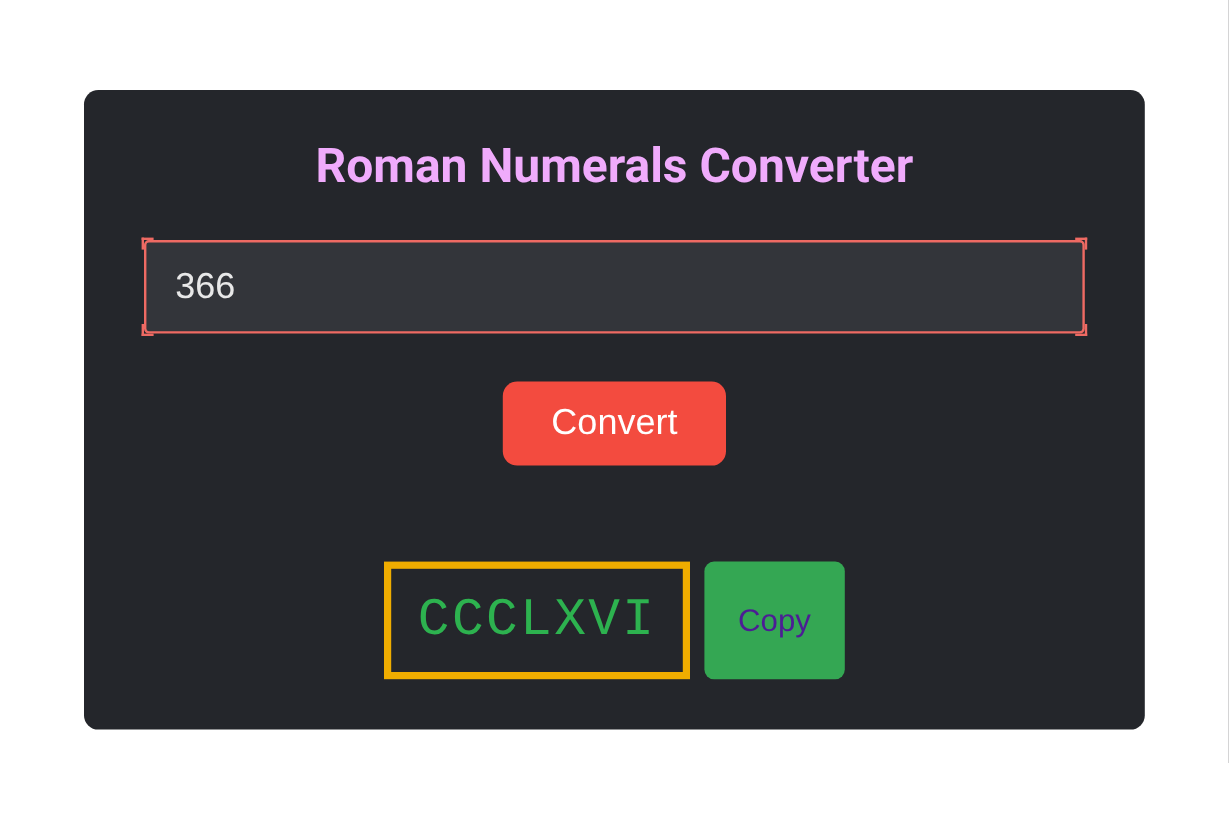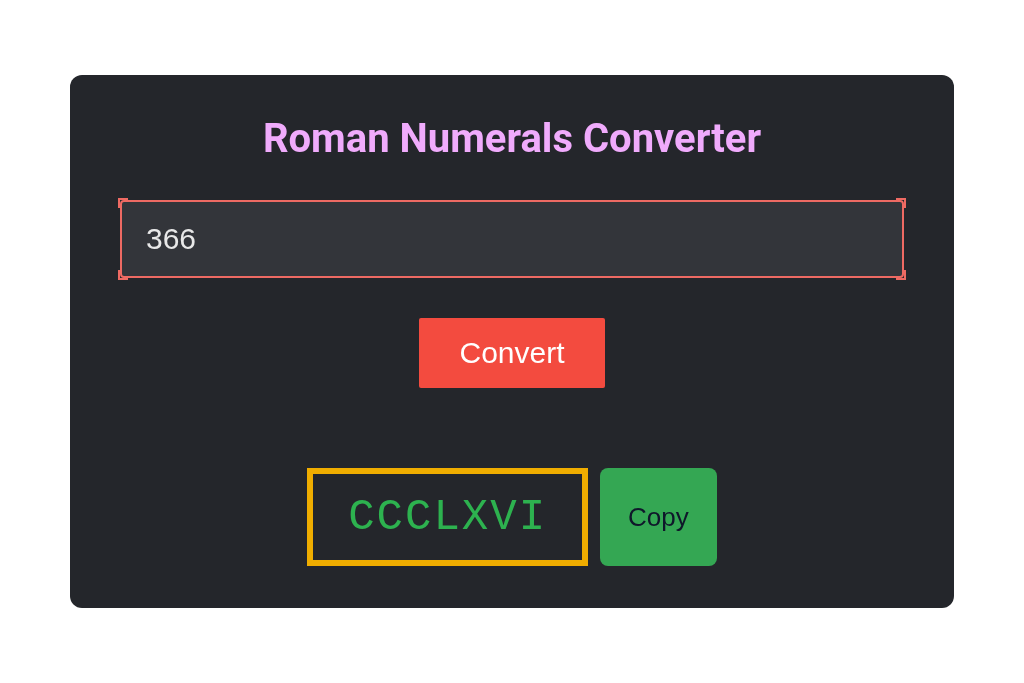--- a/index.html
+++ b/index.html
@@ -55,46 +55,46 @@
     .corner.tl { top: -2px; left: -2px; border-right: none; border-bottom: none; }
     .corner.tr { top: -2px; right: -2px; border-left: none; border-bottom: none; }
     .corner.bl { bottom: -2px; left: -2px; border-right: none; border-top: none; }
     .corner.br { bottom: -2px; right: -2px; border-left: none; border-top: none; }
     .convert-btn {
       margin-top: 40px;
       background: #f34b3f;
       color: #ffffff;
       font-size: 30px;
       border: none;
-      border-radius: 2px;
+      border-radius: 12px;
       padding: 18px 40px;
       cursor: pointer;
     }
     .result-row {
       margin-top: 80px;
       display: flex;
       align-items: stretch;
       gap: 12px;
     }
     .result-box {
       border: 6px solid #f0ad00;
-      padding: 18px 35px;
+      padding: 18px 22px;
       display: flex;
       align-items: center;
       justify-content: center;
     }
     .result-text {
       color: #2db24f;
       font-family: "Courier New", Courier, monospace;
       font-size: 44px;
       letter-spacing: 2px;
     }
     .copy-btn {
       background: #34a753;
-      color: #0f172a;
+      color: #4c1d95;
       border: none;
       border-radius: 8px;
       font-size: 26px;
       font-weight: 500;
       padding: 0 28px;
       cursor: pointer;
     }
   </style>
 </head>
 <body>

